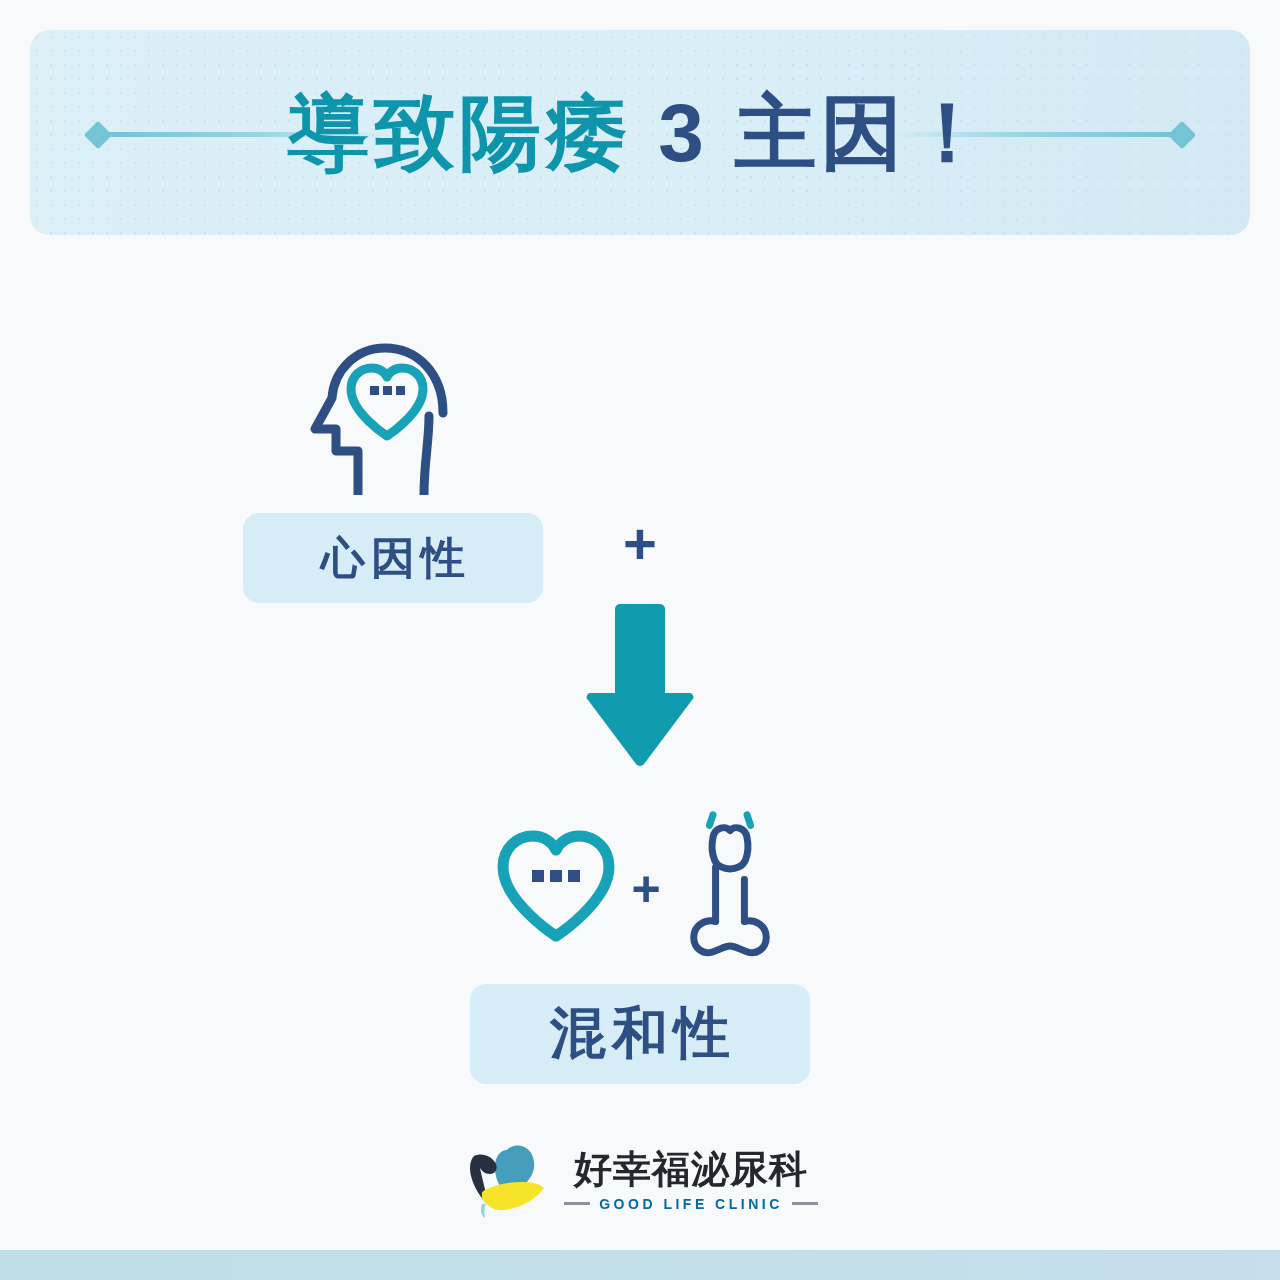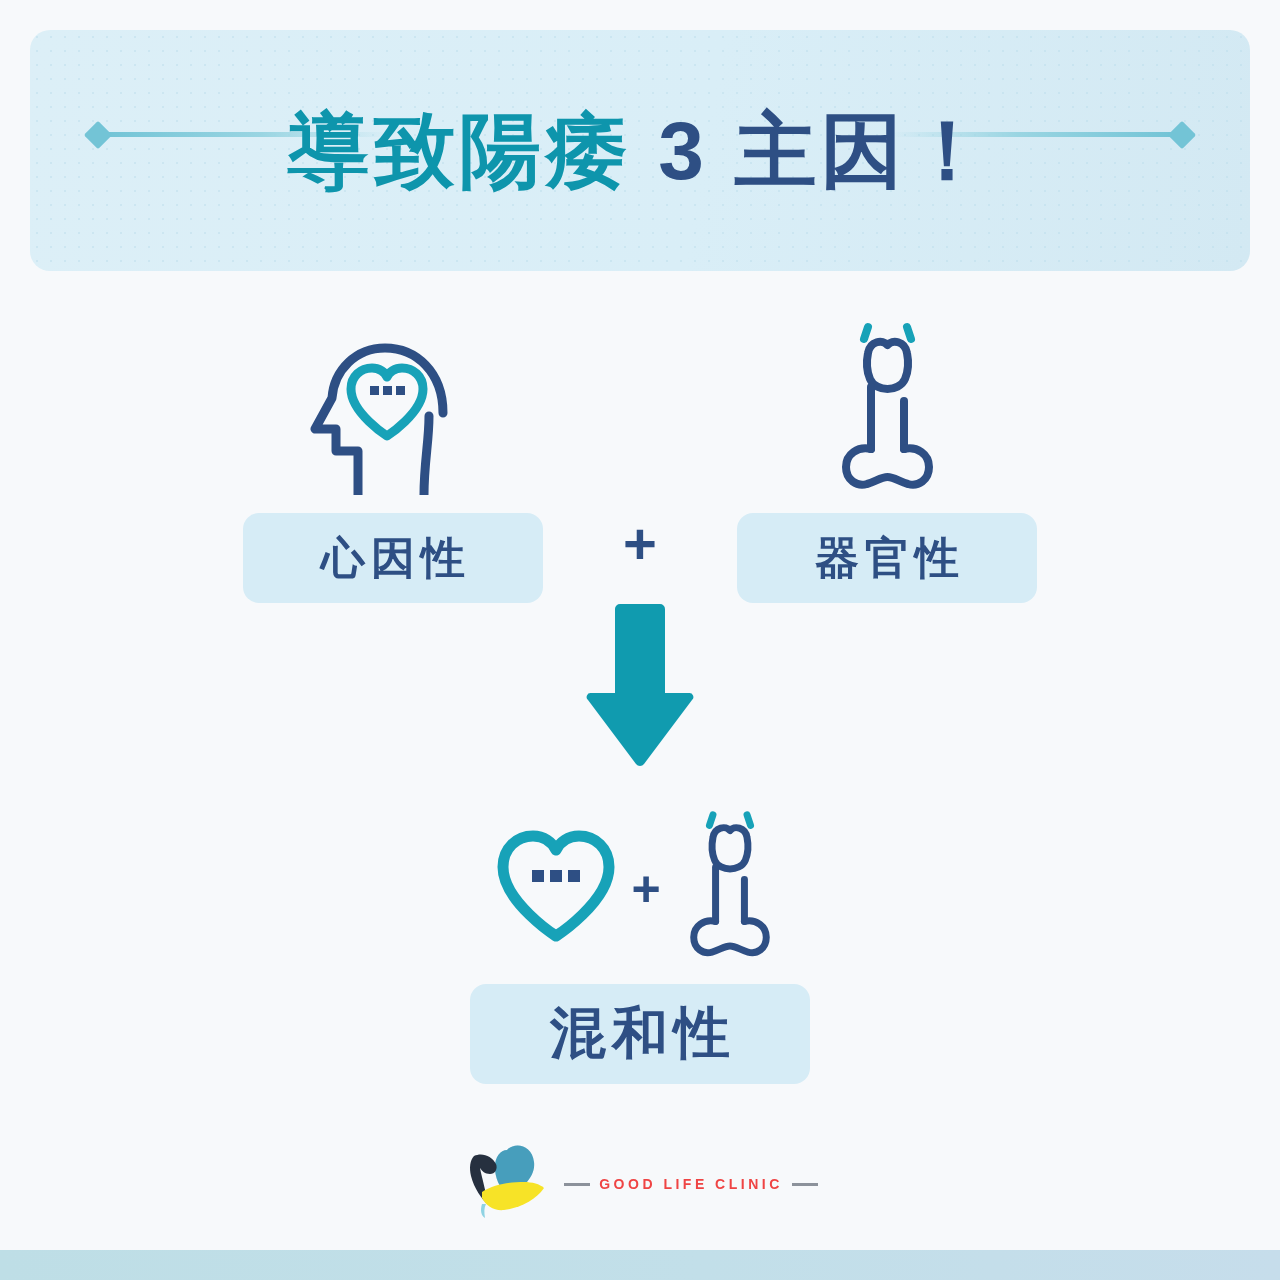--- a/index.html
+++ b/index.html
@@ -14,21 +14,21 @@
     overflow: hidden;
     position: relative;
   }
 
   
   #title-banner {
     position: absolute;
     left: 30px;
     top: 30px;
     width: 1220px;
-    height: 241px;
+    height: 205px;
     background: linear-gradient(100deg, #DCEFF7 0%, #D9EEF7 55%, #D3E9F3 100%);
     border-radius: 20px;
     overflow: hidden;
   }
   #title-banner-dots {
     position: absolute;
     inset: 0;
     background-image: radial-gradient(#B9DCEA 1px, transparent 1.2px);
     background-size: 14px 14px;
     opacity: .45;
@@ -143,21 +143,21 @@
   #logo-name {
     color: #23282E;
     font-size: 38px;
     font-weight: bold;
     letter-spacing: 1px;
     line-height: 1.05;
   }
   #logo-tagline-row { display: flex; align-items: center; gap: 9px; margin-top: 6px; }
   .tagline-dash { width: 26px; height: 3px; background: #8C929B; }
   #logo-tagline {
-    color: #ef4444;
+    color: #0369a1;
     font-size: 14px;
     letter-spacing: 3.5px;
     font-weight: bold;
   }
 
   #footer-strip {
     position: absolute;
     left: 0; bottom: 0;
     width: 1280px; height: 30px;
     background: linear-gradient(to right, #BEDEE6 0%, #C2DFE9 55%, #C6DDEB 100%);
@@ -194,38 +194,20 @@
         <path d="M81 116 C81 116 45 93 45 69 C45 56 55 48 66 48 C73 48 79 52 81 57 C83 52 89 48 96 48 C107 48 117 56 117 69 C117 93 81 116 81 116 Z" fill="none" stroke="#17A2B8" stroke-width="9" stroke-linecap="round" stroke-linejoin="round"></path>
 
         <rect x="64" y="66" width="9" height="9" fill="#2E4F84"></rect>
         <rect x="77" y="66" width="9" height="9" fill="#2E4F84"></rect>
         <rect x="90" y="66" width="9" height="9" fill="#2E4F84"></rect>
       </svg>
     </div>
     <div class="label-chip">心因性</div>
   </div>
 
-  <div class="cause-block" id="cause-organic">
-    <div class="icon-holder">
-      <svg width="135" height="180" viewBox="0 0 135 180" aria-hidden="true">
-
-        <path d="M48 12 L44 24" stroke="#17A2B8" stroke-width="8" stroke-linecap="round"></path>
-        <path d="M87 12 L91 24" stroke="#17A2B8" stroke-width="8" stroke-linecap="round"></path>
-
-        <path d="M67.5 30 C63 24 50 26 48 38 C46 48 47 57 50 64 C53 71 61 74 67.5 74 C74 74 82 71 85 64 C88 57 89 48 87 38 C85 26 72 24 67.5 30 Z" fill="none" stroke="#2E4F84" stroke-width="8" stroke-linejoin="round"></path>
-
-        <path d="M51 72 L51 134" fill="none" stroke="#2E4F84" stroke-width="8" stroke-linecap="round"></path>
-
-        <path d="M84 86 L84 134" fill="none" stroke="#2E4F84" stroke-width="8" stroke-linecap="round"></path>
-
-        <path d="M51 134 C38 131 26 139 26 152 C26 165 37 172 47 169 C55 167 61 162 67.5 162 C74 162 80 167 88 169 C98 172 109 165 109 152 C109 139 97 131 84 134" fill="none" stroke="#2E4F84" stroke-width="8" stroke-linecap="round" stroke-linejoin="round"></path>
-      </svg>
-    </div>
-    <div class="label-chip">器官性</div>
-  </div>
 
   <div id="plus-top">+</div>
 
   <div id="down-arrow">
     <svg width="115" height="170" viewBox="0 0 115 170" aria-hidden="true">
       <path d="M38 4 h39 a5 5 0 0 1 5 5 v84 h24 a4 4 0 0 1 3 7 l-48 64 a5 5 0 0 1 -8 0 l-48 -64 a4 4 0 0 1 3 -7 h24 v-84 a5 5 0 0 1 5 -5 z" fill="#109BAF"></path>
     </svg>
   </div>
 
   <div id="mixed-block">
@@ -264,20 +246,21 @@
       <path d="M45 12 C52 4 70 6 72 24 C74 40 58 52 46 58 C40 52 34 44 33 32 C32 20 38 12 45 12 Z" fill="#2E7FA5" opacity=".25"></path>
 
       <path d="M12 18 C20 14 30 18 34 26 C36 31 33 36 28 36 C23 36 20 33 18 30 C20 40 24 54 26 66 C20 62 12 50 9 38 C7 30 8 22 12 18 Z" fill="#26303F"></path>
 
       <path d="M20 54 C32 46 48 44 62 44 C70 44 78 46 82 50 C74 62 58 70 42 72 C32 73 24 68 20 60 Z" fill="#F7E327"></path>
 
       <path d="M20 66 C18 72 19 78 23 80 C22 74 22 70 24 66 Z" fill="#8FD3E3"></path>
     </svg>
   </span>
   <span id="logo-wordmark">
+    <span id="logo-name">好幸福泌尿科</span>
     <span id="logo-tagline-row">
       <span class="tagline-dash"></span>
       <span id="logo-tagline">GOOD LIFE CLINIC</span>
       <span class="tagline-dash"></span>
     </span>
   </span>
 </div>
 
 <div id="footer-strip"></div>
 

